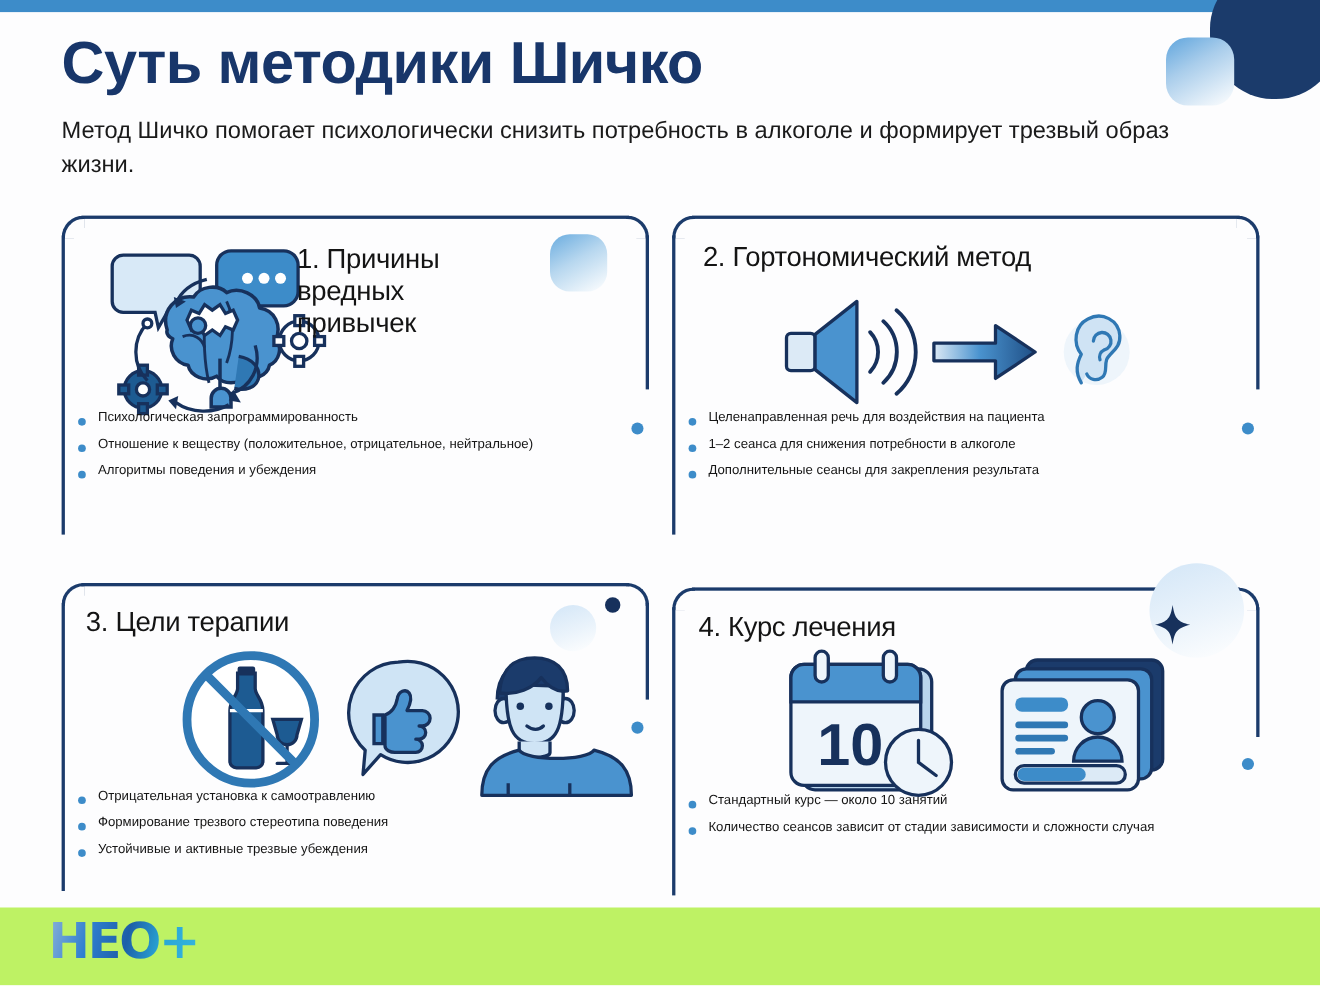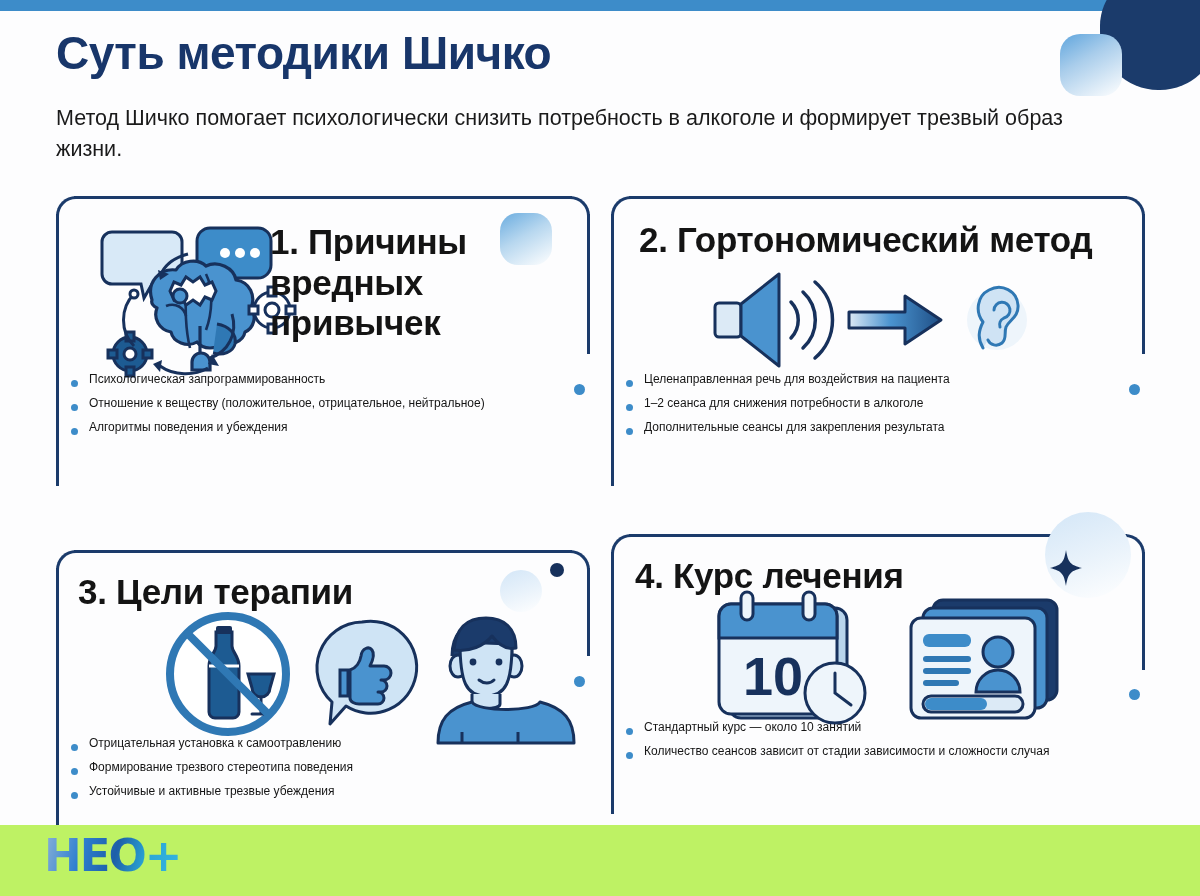--- a/index.html
+++ b/index.html
@@ -15,37 +15,37 @@
   
   .topbar{position:absolute;left:0;top:0;width:1200px;height:11px;background:#3d8cc9;}
 
   
   .tr-navy{position:absolute;right:-18px;top:-28px;width:118px;height:118px;
     background:#1b3b6b;border-radius:54px 54px 58px 58px;}
   .tr-soft{position:absolute;right:78px;top:34px;width:62px;height:62px;border-radius:20px;
     background:linear-gradient(150deg,#5fa5dd 0%,#a9cdeb 40%,#ffffff 100%);}
 
   
-  .title{position:absolute;left:56px;top:26px;font-size:46px;font-weight:bold;
+  .title{position:absolute;left:56px;top:26px;font-size:54px;font-weight:bold;
     color:#18366a;letter-spacing:-0.5px;white-space:nowrap;}
   .subtitle{position:absolute;left:56px;top:103px;width:1060px;font-size:21.5px;
     color:#1a1a1a;line-height:1.42;}
 
   
   .card{position:absolute;box-sizing:border-box;}
   .frame{position:absolute;left:0;top:0;width:100%;height:100%;pointer-events:none;}
   .frame .fline{position:absolute;background:#1b3b6b;}
   .frame .ftop{left:18px;right:18px;top:0;height:3px;}
   .frame .fleft{left:0;top:18px;width:3px;}
   .frame .fright{right:0;top:18px;width:3px;}
   .corner{position:absolute;width:21px;height:21px;border:3px solid #1b3b6b;box-sizing:border-box;}
   .c-tl{left:0;top:0;border-right:none;border-bottom:none;border-top-left-radius:20px;}
   .c-tr{right:0;top:0;border-left:none;border-bottom:none;border-top-right-radius:20px;}
 
-  .cardnum{position:absolute;font-size:35px;font-weight:bold;color:#141414;letter-spacing:-0.3px;}
+  .cardnum{position:absolute;font-size:25px;font-weight:normal;color:#141414;letter-spacing:-0.3px;}
   .cardnum.multi{line-height:1.16;}
 
   .bullets{position:absolute;}
   .bullet{position:relative;padding-left:21px;font-size:12px;color:#151515;
     line-height:1.27;margin-bottom:9px;}
   .bullet:before{content:"";position:absolute;left:3px;top:7.5px;width:7px;height:7px;
     border-radius:50%;background:#3d8cc9;}
 
   
   .dot{position:absolute;border-radius:50%;}
@@ -189,21 +189,21 @@
       </svg>
     </div>
 
     <div class="bullets" style="left:12px;top:176px;width:515px;">
       <div class="bullet">Целенаправленная речь для воздействия на пациента</div>
       <div class="bullet">1–2 сеанса для снижения потребности в алкоголе</div>
       <div class="bullet">Дополнительные сеансы для закрепления результата</div>
     </div>
   </div>
 
-  <div class="card" style="left:56px;top:550px;width:534px;height:216px;">
+  <div class="card" style="left:56px;top:530px;width:534px;height:216px;">
     <div class="frame">
       <div class="corner c-tl"></div>
       <div class="corner c-tr"></div>
       <div class="fline ftop"></div>
       <div class="fline fleft" style="height:262px;"></div>
       <div class="fline fright" style="height:88px;"></div>
     </div>
     <div class="softcircle" style="right:48px;top:20px;width:42px;height:42px;"></div>
     <div class="dot dot-navy" style="right:26px;top:13px;width:14px;height:14px;"></div>
     <div class="dot dot-blue" style="right:5px;top:126px;width:11px;height:11px;"></div>

